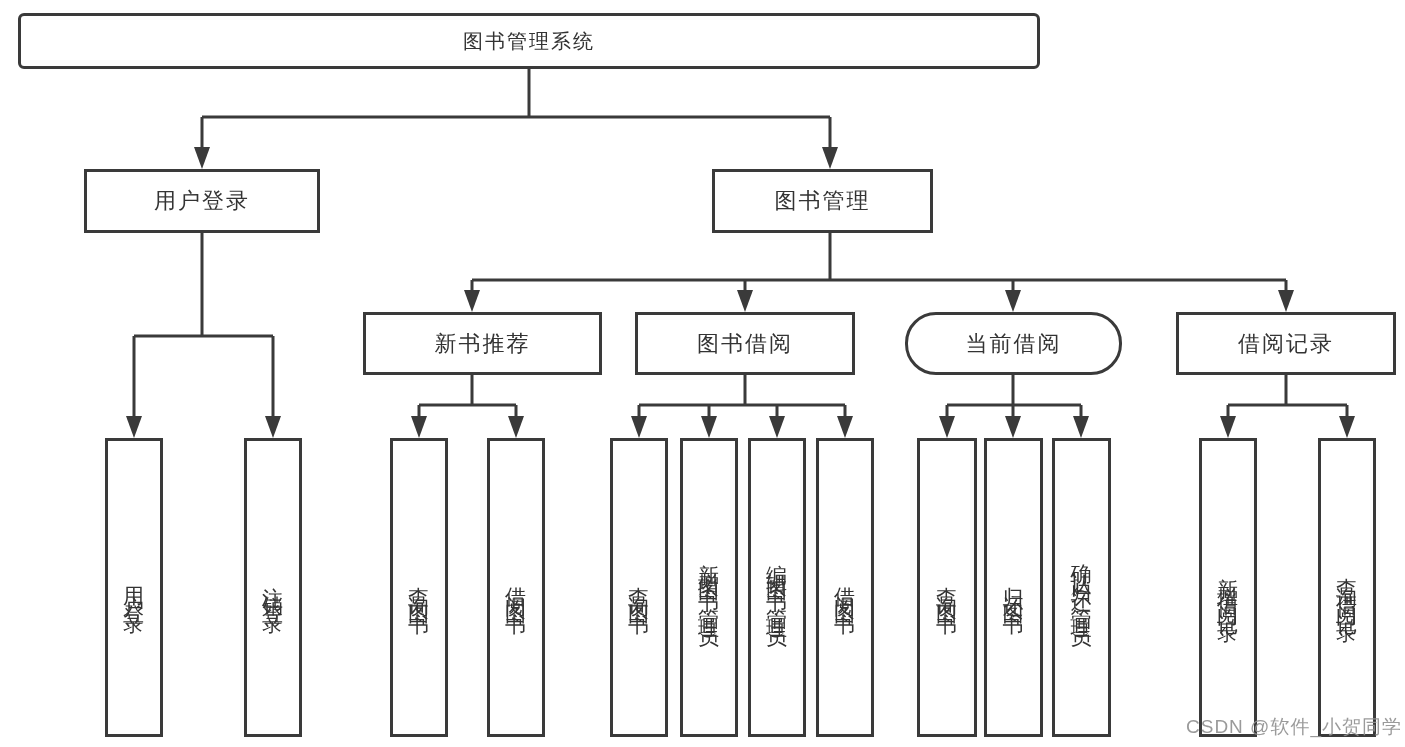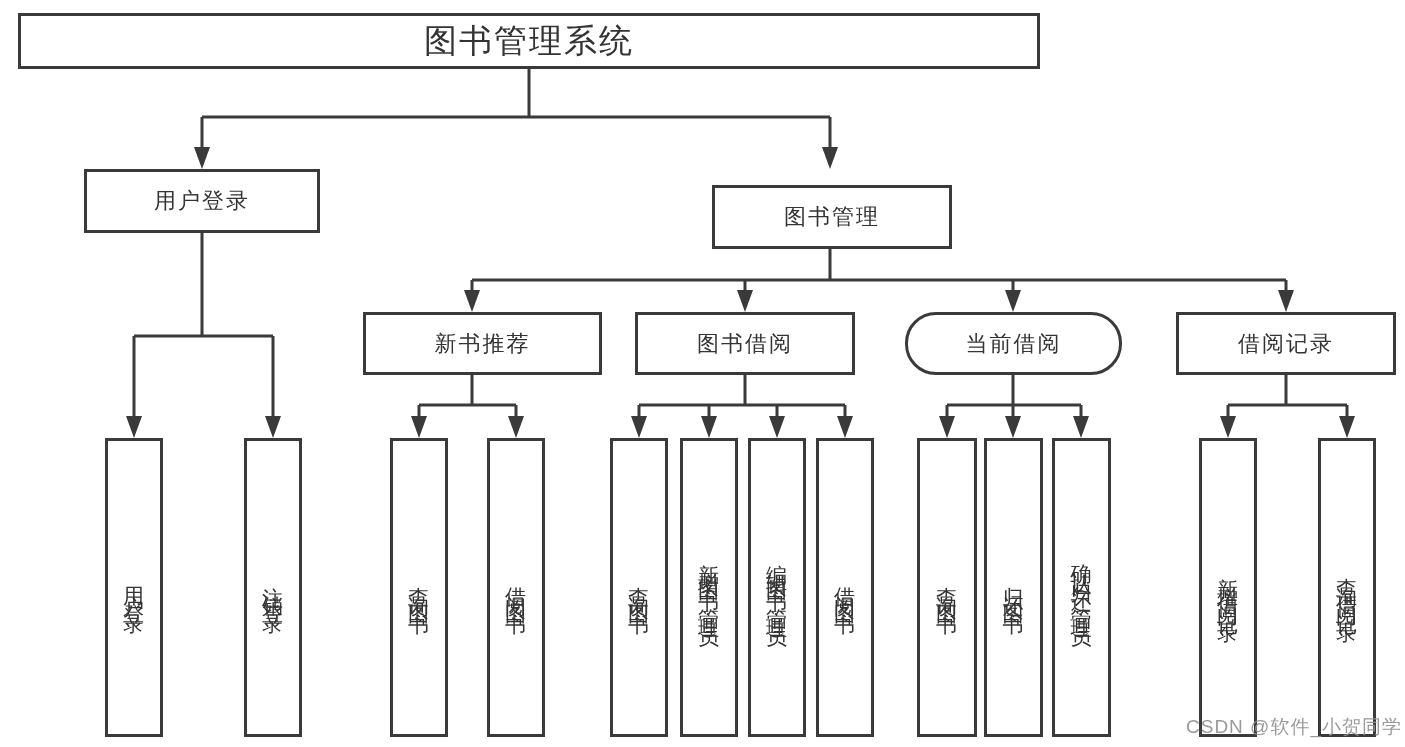--- a/index.html
+++ b/index.html
@@ -32,22 +32,23 @@
     justify-content: center;
     color: #333333;
     text-align: center;
   }
   .node.h-box {
     font-size: 22px;
     letter-spacing: 2px;
     white-space: nowrap;
   }
   .node.root-box {
-    font-size: 33px;
+    font-size: 20px;
     letter-spacing: 2px;
+    border-radius: 6px;
   }
   .node.leaf {
     writing-mode: vertical-rl;
     text-orientation: mixed;
     font-size: 21px;
     letter-spacing: 9px;
     line-height: 1;
   }
   .node span { display: block; }
   .watermark {
@@ -109,21 +110,21 @@
     </g>
   </svg>
 
   <div class="node root-box" style="left:18px; top:13px; width:1022px; height:56px;">
     <span>图书管理系统</span>
   </div>
 
   <div class="node h-box" style="left:84px; top:169px; width:236px; height:64px;">
     <span>用户登录</span>
   </div>
-  <div class="node h-box" style="left:712px; top:185px; width:240px; height:64px;font-family:Liberation Serif, serif;">
+  <div class="node h-box" style="left:712px; top:169px; width:221px; height:64px;font-family:Liberation Serif, serif;">
     <span>图书管理</span>
   </div>
 
   <div class="node h-box" style="left:363px; top:312px; width:239px; height:63px;">
     <span>新书推荐</span>
   </div>
   <div class="node h-box" style="left:635px; top:312px; width:220px; height:63px;">
     <span>图书借阅</span>
   </div>
   <div class="node h-box" style="left:905px; top:312px; width:217px; height:63px;border-radius:31px;">

